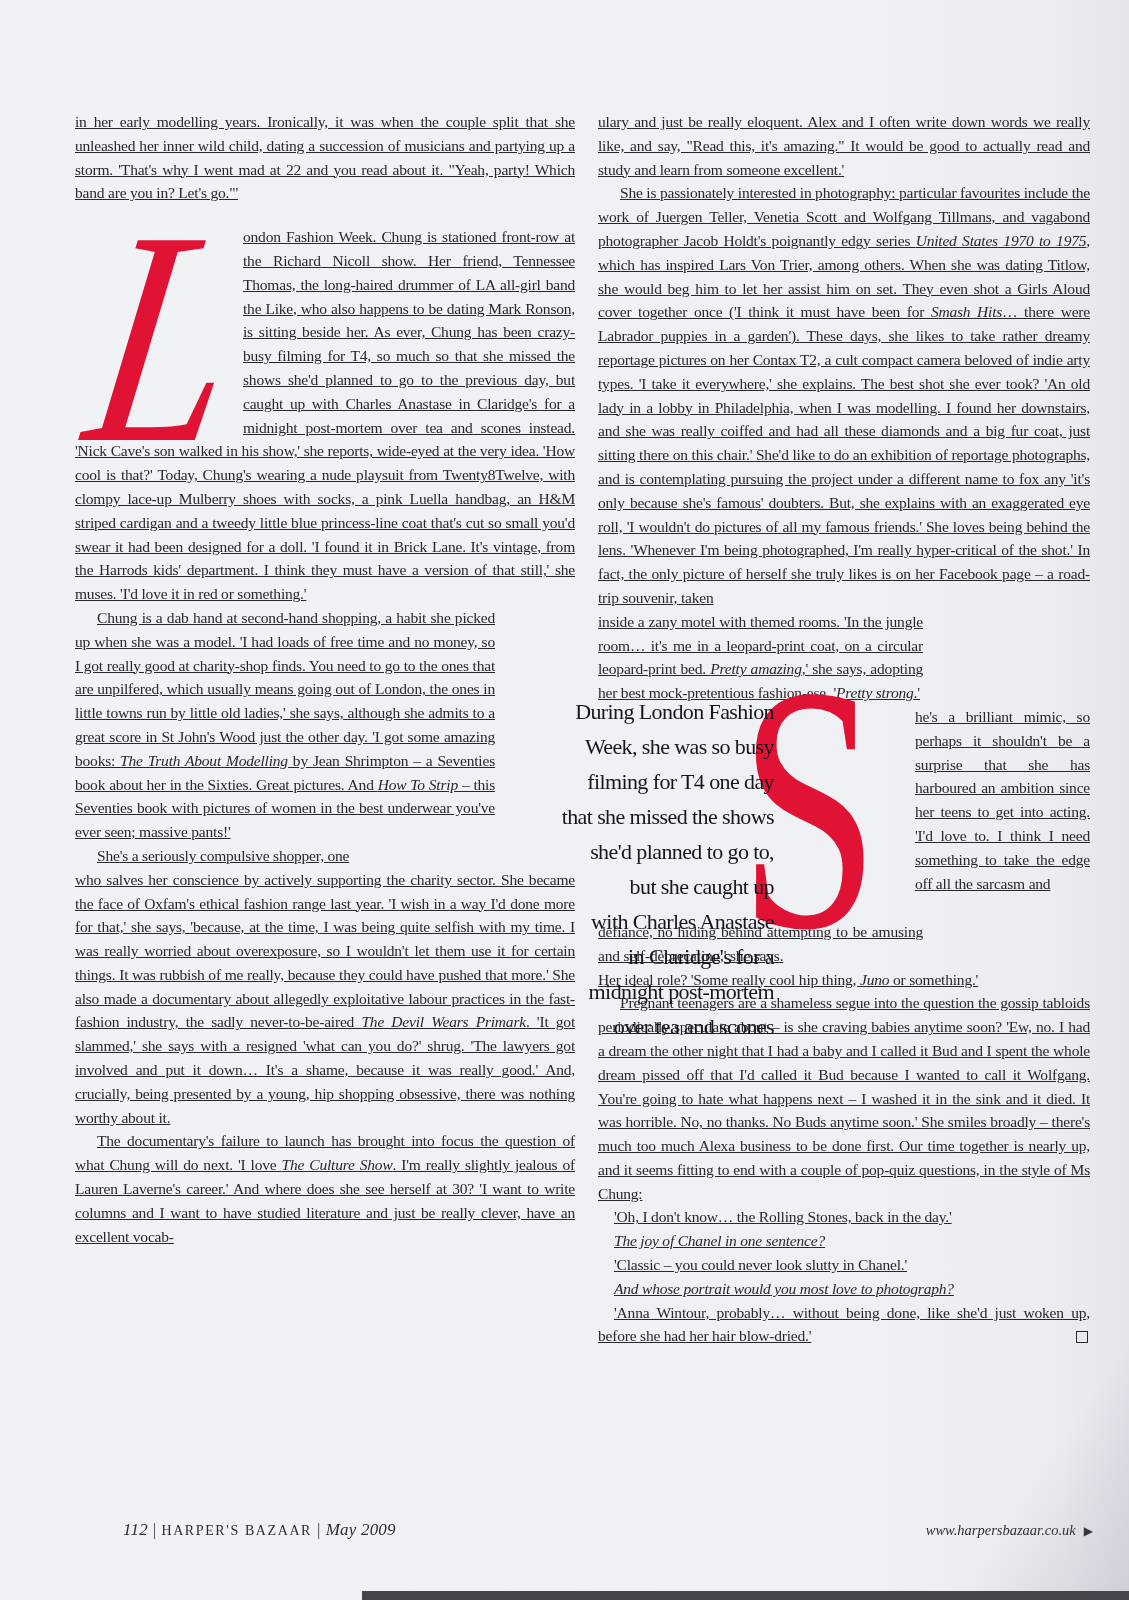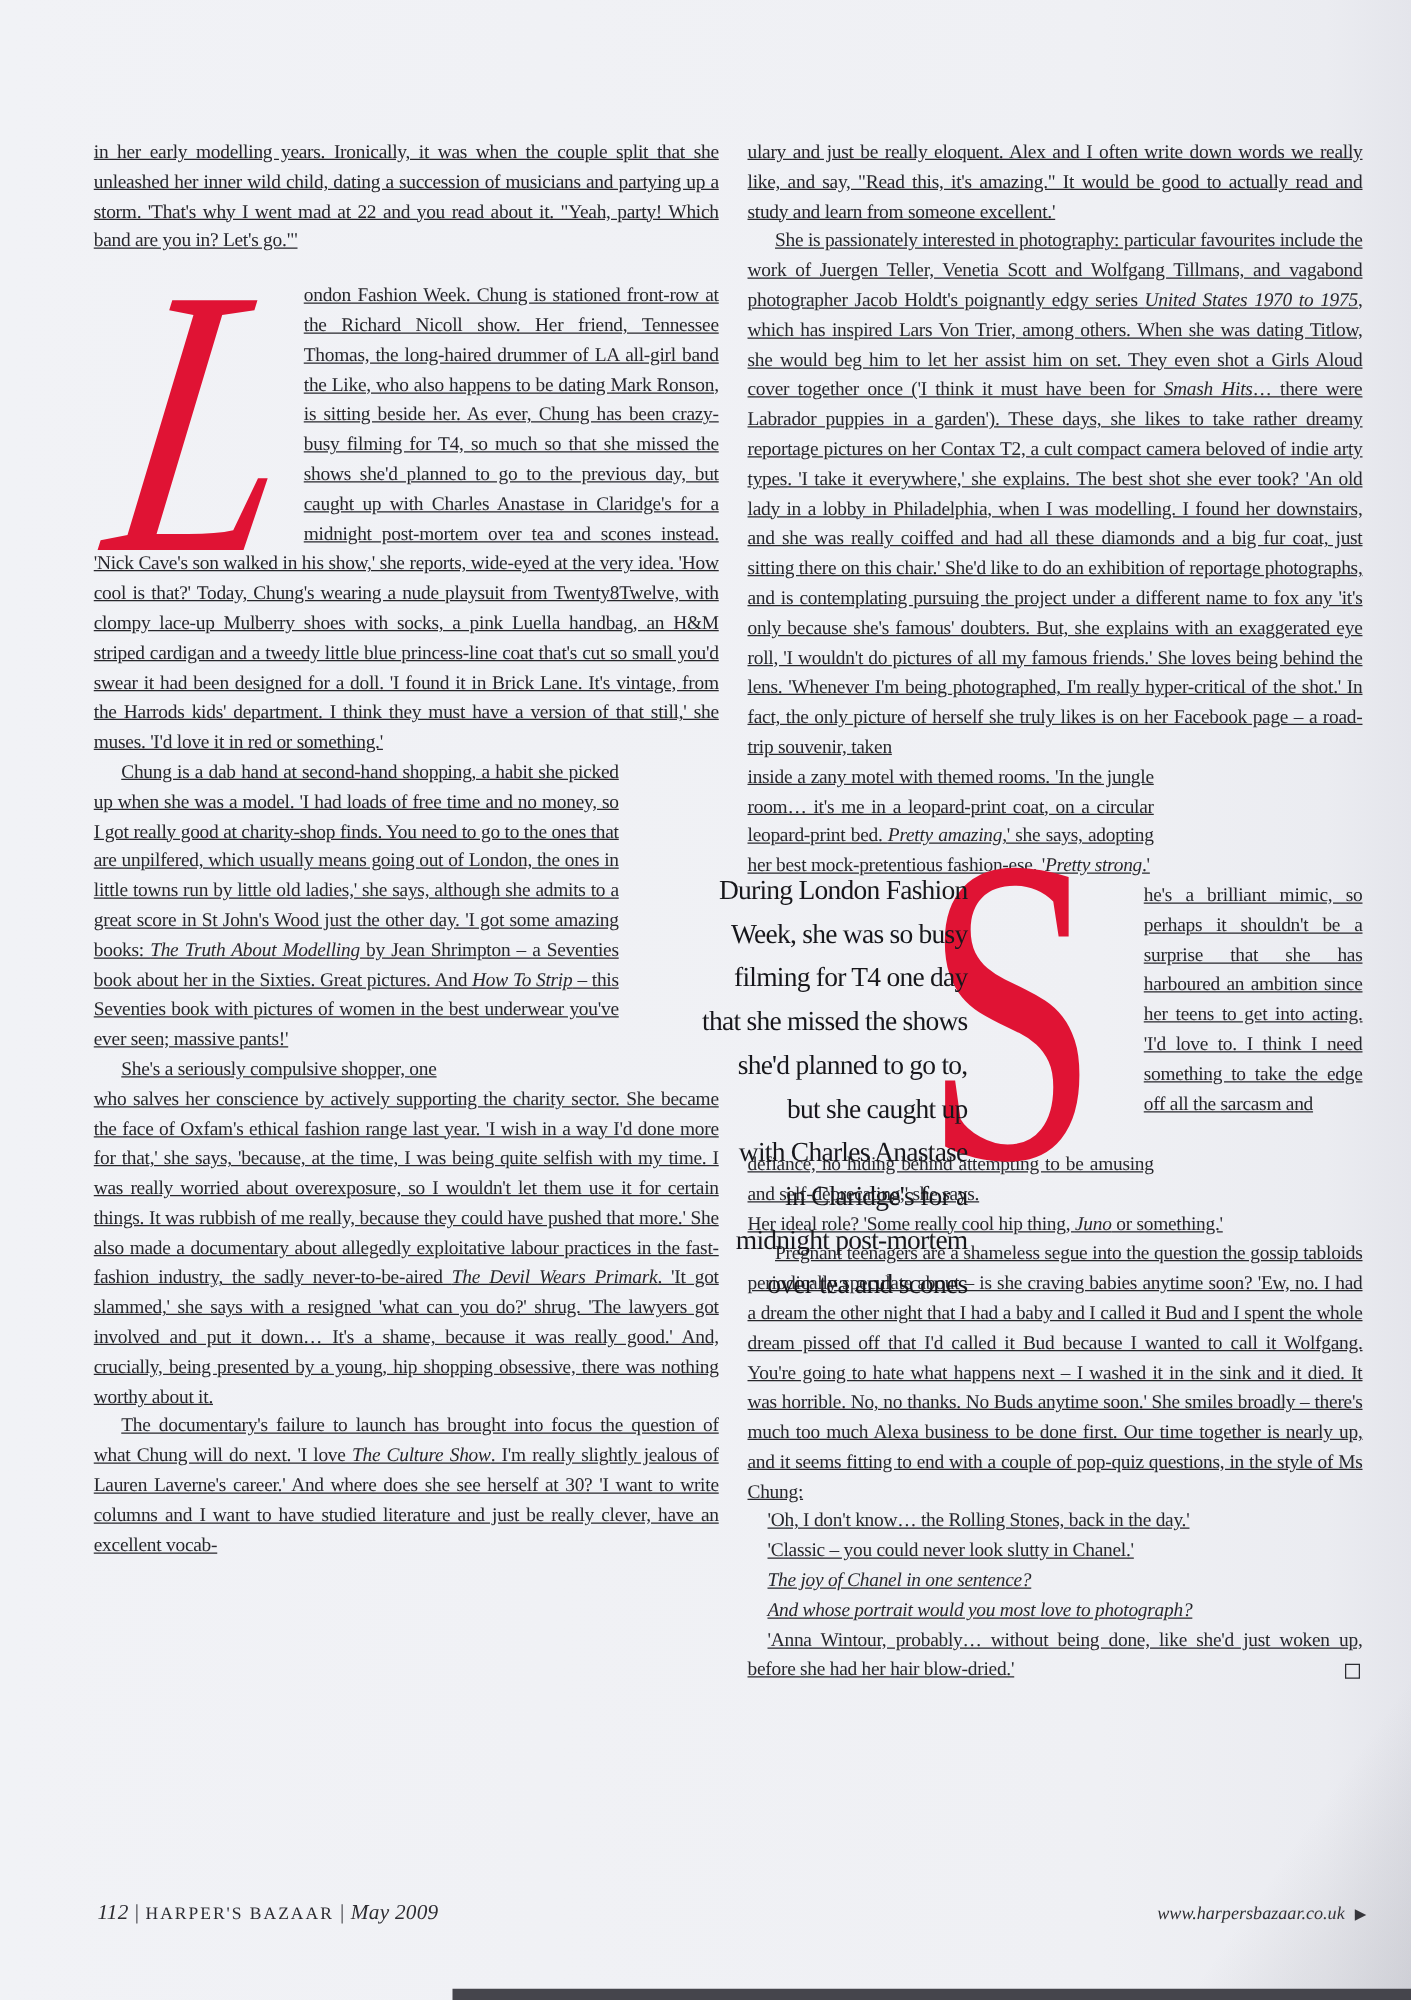--- a/index.html
+++ b/index.html
@@ -52,21 +52,21 @@
   .end-box {
     position:absolute; right:2px; bottom:5px;
     width:10px; height:10px; border:1.5px solid #2b2b30; background:transparent;
   }
   
   .footer {
     position:absolute; left:78px; right:36px; top:1520px;
     display:flex; justify-content:space-between; align-items:baseline;
     color:#2c2c31;
   }
-  .footer-left { font-size:17px; letter-spacing:0.2px; }
+  .footer-left { font-size:17px; letter-spacing:0.2px;margin-left:45px; }
   .pg, .issue { font-style:italic; }
   .mag { font-size:14px; letter-spacing:1.6px; }
   .sep { padding:0 5px; color:#3a3a40; }
   .footer-right { font-size:14.5px; font-style:italic; color:#2e2e33; }
   .arrow { font-style:normal; font-size:12px; padding-left:8px; }
   
   .scan-edge-bottom {
     position:absolute; left:362px; right:0; bottom:0; height:9px;
     background:#45454c;
   }
@@ -108,22 +108,22 @@
       <div class="s-spacer"></div>
       <p class="body">he's a brilliant mimic, so perhaps it shouldn't be a surprise that she has harboured an ambition since her teens to get into acting. 'I'd love to. I think I need something to take the edge off all the sarcasm and</p>
     </div>
 
     <p class="body indent-right">defiance, no hiding behind attempting to be amusing and self-deprecating,' she says.</p>
     <p class="body"><span>Her ideal role? 'Some really cool hip thing, </span><span class="it">Juno</span><span> or something.'</span></p>
     <p class="body indent">Pregnant teenagers are a shameless segue into the question the gossip tabloids periodically speculate about – is she craving babies anytime soon? 'Ew, no. I had a dream the other night that I had a baby and I called it Bud and I spent the whole dream pissed off that I'd called it Bud because I wanted to call it Wolfgang. You're going to hate what happens next – I washed it in the sink and it died. It was horrible. No, no thanks. No Buds anytime soon.' She smiles broadly – there's much too much Alexa business to be done first. Our time together is nearly up, and it seems fitting to end with a couple of pop-quiz questions, in the style of Ms Chung:</p>
 
     <div class="qa">
       <p class="body qa-line">'Oh, I don't know… the Rolling Stones, back in the day.'</p>
+      <p class="body qa-line qa-q">The joy of Chanel in one sentence?</p>
       <p class="body qa-line">'Classic – you could never look slutty in Chanel.'</p>
-      <p class="body qa-line qa-q">The joy of Chanel in one sentence?</p>
       <p class="body qa-line qa-q">And whose portrait would you most love to photograph?</p>
       <p class="body qa-line qa-last">
         <span>'Anna Wintour, probably… without being done, like she'd just woken up, before she had her hair blow-dried.'</span>
         <span class="end-box"></span>
       </p>
     </div>
   </div>
 
   <div class="pull-quote">During London Fashion
 Week, she was so busy

